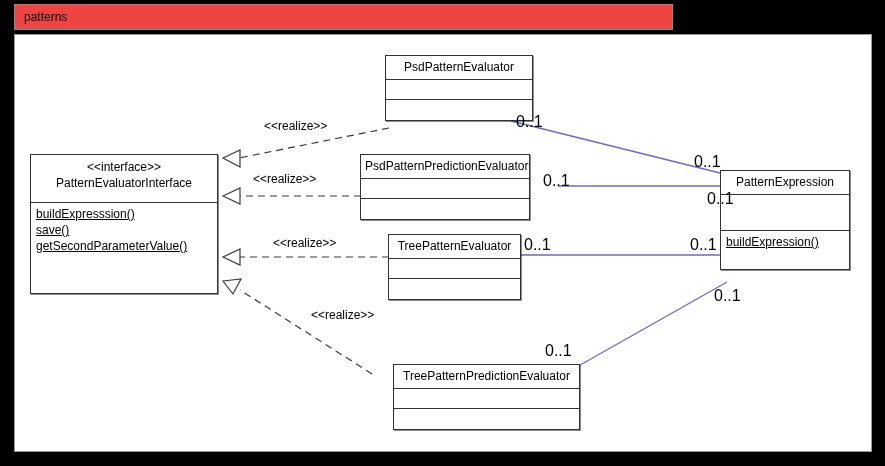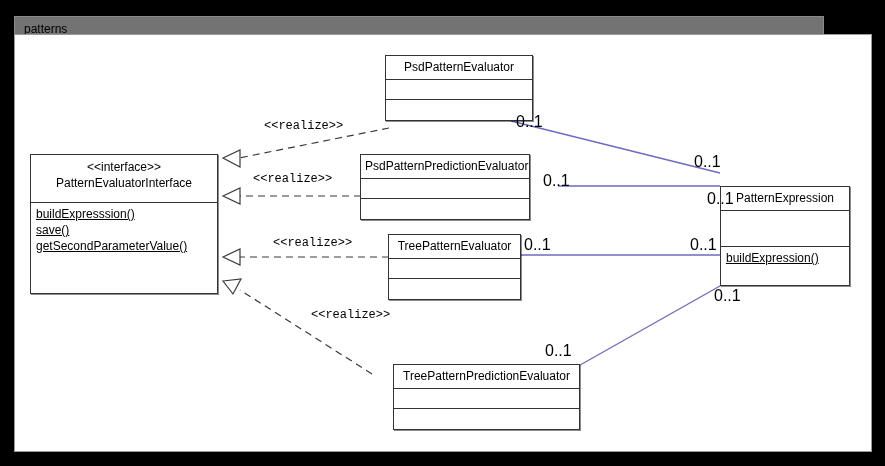--- a/index.html
+++ b/index.html
@@ -20,23 +20,23 @@
 
   
   #app-window {
     position: absolute;
     left: 0; top: 0;
     width: 885px; height: 466px;
     background: #000000;
   }
   #title-bar {
     position: absolute;
-    left: 14px; top: 16px;
-    width: 810px; height: 26px;
-    background: #737373;
+    left: 14px; top: 4px;
+    width: 659px; height: 26px;
+    background: #ef4444;
     border: 1px solid #8a8a8a;
     box-sizing: border-box;
   }
   #title-bar-label {
     position: absolute;
     left: 9px; top: 5px;
     font-size: 12px;
     color: #000000;
     white-space: nowrap;
   }
@@ -113,21 +113,20 @@
     color: #000000;
     white-space: nowrap;
     z-index: 7;
   }
   .stereo-label {
     position: absolute;
     font-size: 12px;
     color: #000000;
     white-space: nowrap;
     z-index: 7;
-    font-family: Liberation Mono, monospace;
   }
 </style>
 </head>
 <body>
 
 <div id="app-window">
 
   <div id="title-bar">
     <span id="title-bar-label">patterns</span>
   </div>
@@ -198,21 +197,21 @@
       </div>
 
       <div class="uml-class" style="left:367px; top:364px; width:187px; height:66px;margin-left:26px;">
         <div class="uml-name" style="height:24px;">
           <span>TreePatternPredictionEvaluator</span>
         </div>
         <div class="uml-attrs" style="height:20px;"></div>
         <div class="uml-ops" style="height:20px;"></div>
       </div>
 
-      <div class="uml-class" style="left:720px; top:170px; width:130px; height:100px;margin-top:16px;">
+      <div class="uml-class" style="left:720px; top:170px; width:130px; height:100px;">
         <div class="uml-name" style="height:24px;">
           <span>PatternExpression</span>
         </div>
         <div class="uml-attrs" style="height:36px;"></div>
         <div class="uml-ops" style="height:38px;">
           <span class="op">buildExpression()</span>
         </div>
       </div>
 
       <span class="stereo-label" style="left:264px; top:119px;">&lt;&lt;realize&gt;&gt;</span>

